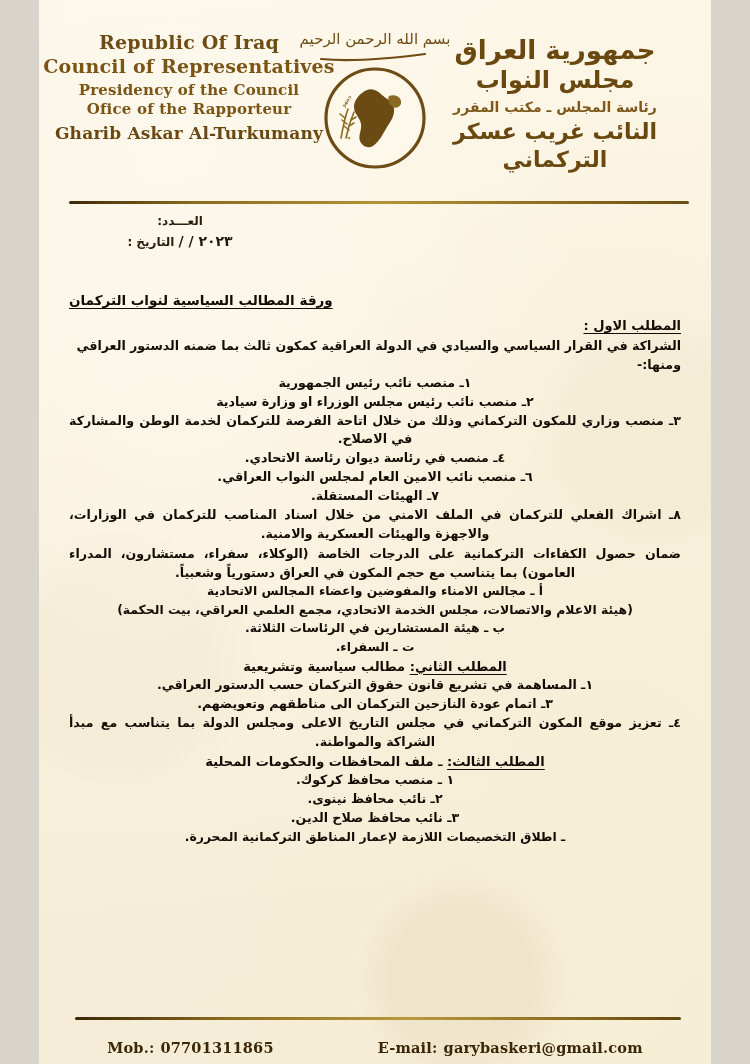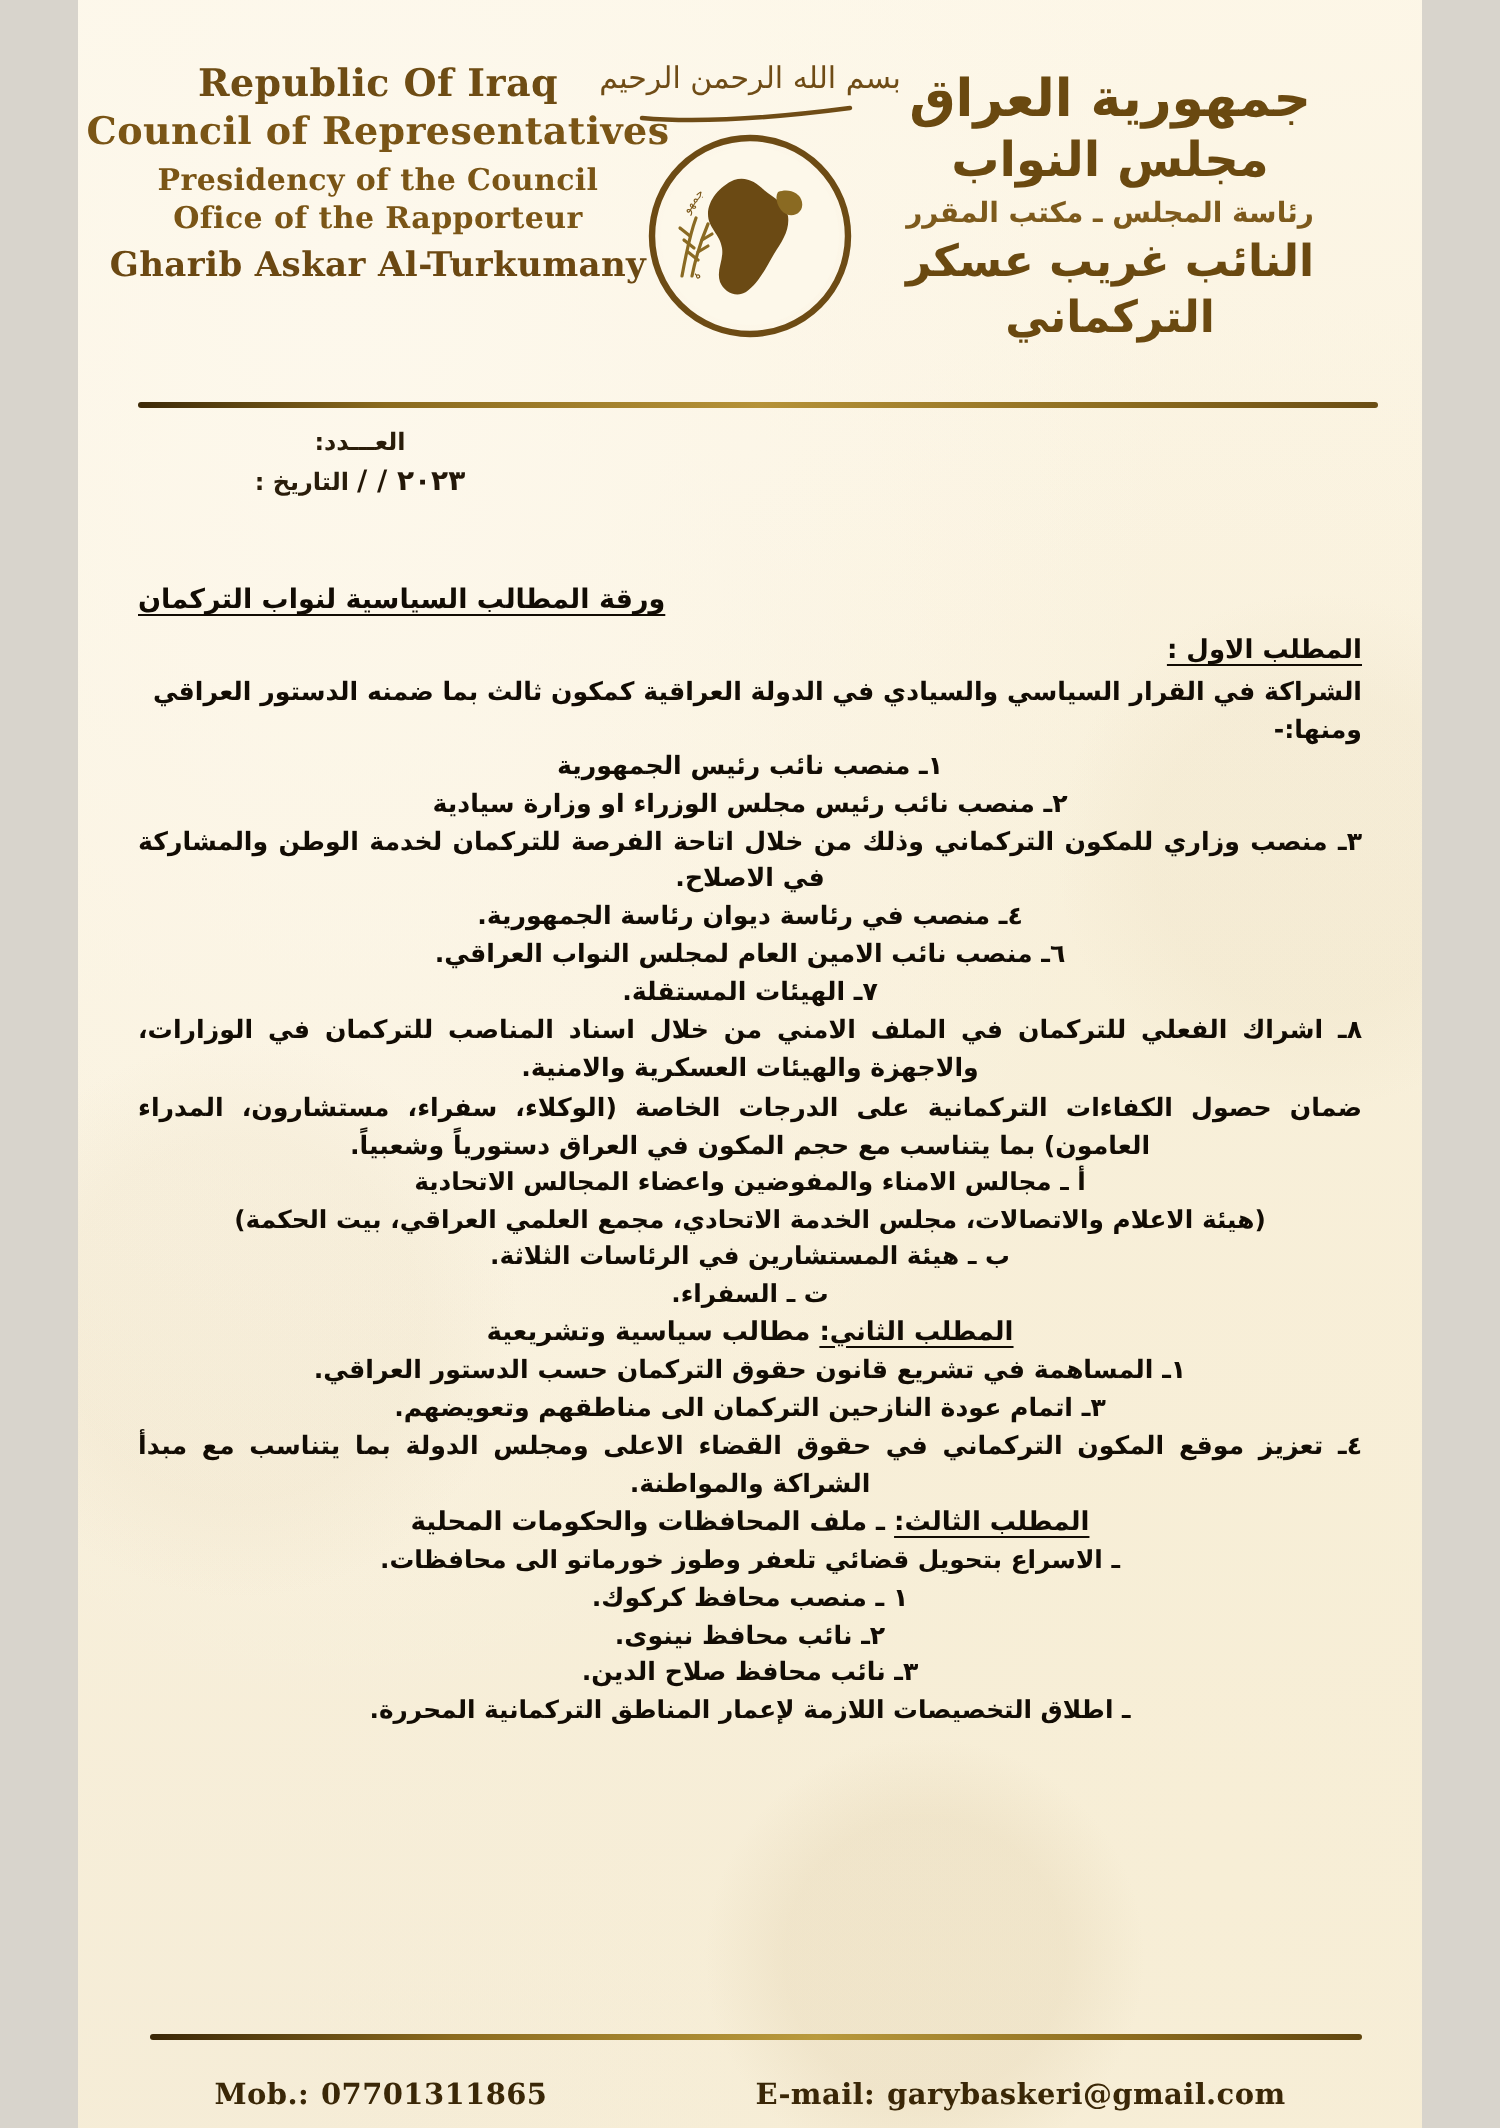--- a/index.html
+++ b/index.html
@@ -275,41 +275,40 @@
 
     <div class="doc-title">ورقة المطالب السياسية لنواب التركمان</div>
 
     <div class="sect-head">
       <span class="u">المطلب الاول :</span>
     </div>
     <div class="para right">الشراكة في القرار السياسي والسيادي في الدولة العراقية كمكون ثالث بما ضمنه الدستور العراقي ومنها:-</div>
     <div class="li one">١ـ منصب نائب رئيس الجمهورية</div>
     <div class="li one">٢ـ منصب نائب رئيس مجلس الوزراء او وزارة سيادية</div>
     <div class="li">٣ـ منصب وزاري للمكون التركماني وذلك من خلال اتاحة الفرصة للتركمان لخدمة الوطن والمشاركة في الاصلاح.</div>
-    <div class="li one">٤ـ منصب في رئاسة ديوان رئاسة الجمهورية.</div>
+    <div class="li one">٤ـ منصب في رئاسة ديوان رئاسة الاتحادي.</div>
     <div class="li one">٦ـ منصب نائب الامين العام لمجلس النواب العراقي.</div>
     <div class="li one">٧ـ الهيئات المستقلة.</div>
     <div class="li">٨ـ اشراك الفعلي للتركمان في الملف الامني من خلال اسناد المناصب للتركمان في الوزارات، والاجهزة والهيئات العسكرية والامنية.</div>
     <div class="para">ضمان حصول الكفاءات التركمانية على الدرجات الخاصة (الوكلاء، سفراء، مستشارون، المدراء العامون) بما يتناسب مع حجم المكون في العراق دستورياً وشعبياً.</div>
     <div class="sub-li">أ ـ  مجالس الامناء والمفوضين واعضاء المجالس الاتحادية</div>
     <div class="sub-li">(هيئة الاعلام والاتصالات، مجلس الخدمة الاتحادي، مجمع العلمي العراقي، بيت الحكمة)</div>
     <div class="sub-li">ب ـ هيئة المستشارين في الرئاسات الثلاثة.</div>
     <div class="sub-li">ت ـ السفراء.</div>
 
     <div class="sect-head c">
       <span class="u">المطلب الثاني:</span><span> مطالب سياسية وتشريعية</span>
     </div>
     <div class="li one">١ـ المساهمة في تشريع قانون حقوق التركمان حسب الدستور العراقي.</div>
     <div class="li one">٣ـ اتمام عودة النازحين التركمان الى مناطقهم وتعويضهم.</div>
-    <div class="li">٤ـ تعزيز موقع المكون التركماني في حقوق القضاء الاعلى ومجلس الدولة بما يتناسب مع مبدأ الشراكة والمواطنة.</div>
+    <div class="li">٤ـ تعزيز موقع المكون التركماني في مجلس التاريخ الاعلى ومجلس الدولة بما يتناسب مع مبدأ الشراكة والمواطنة.</div>
 
     <div class="sect-head c">
       <span class="u">المطلب الثالث:</span><span> ـ ملف المحافظات والحكومات  المحلية</span>
     </div>
-    <div class="sub-li">ـ  الاسراع بتحويل قضائي تلعفر وطوز خورماتو الى محافظات.</div>
     <div class="li one">١ ـ منصب محافظ كركوك.</div>
     <div class="li one">٢ـ نائب محافظ نينوى.</div>
     <div class="li one">٣ـ نائب محافظ صلاح الدين.</div>
     <div class="sub-li">ـ   اطلاق التخصيصات اللازمة لإعمار المناطق التركمانية المحررة.</div>
   </div>
 
   <div class="footer-rule"></div>
   <div class="footer">
     <div>
       <span class="lbl">Mob.:</span><span>07701311865</span>

